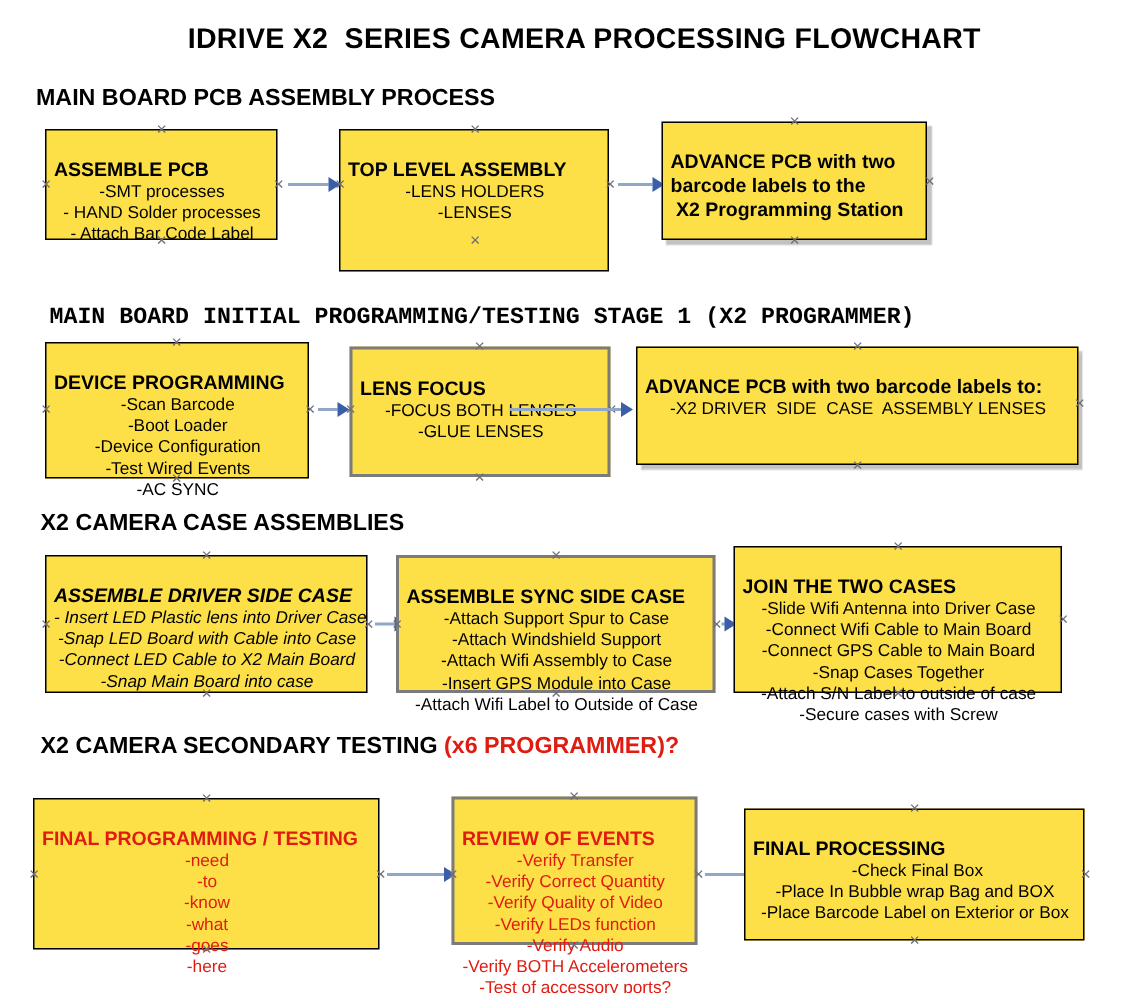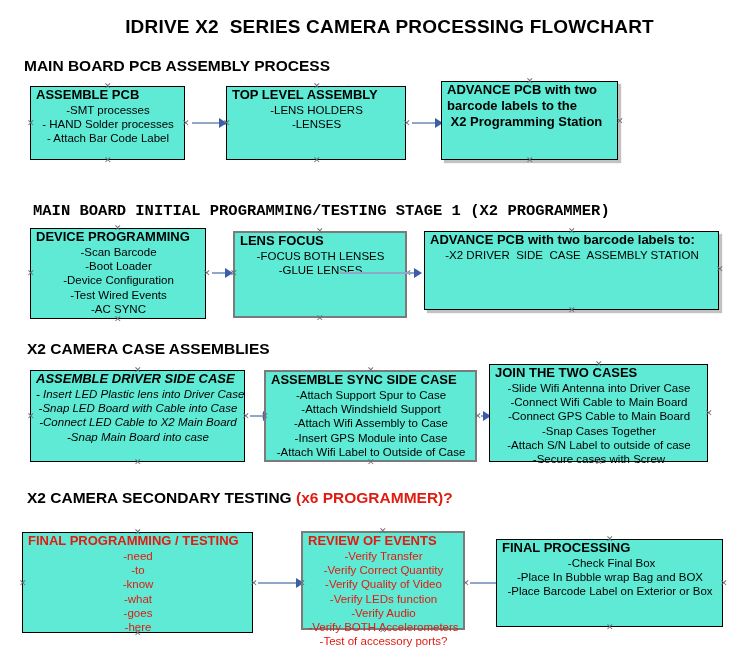--- a/index.html
+++ b/index.html
@@ -38,23 +38,23 @@
     font-weight: bold;
     white-space: nowrap;
   }
   .section-heading .accent {
     color: #e01b10;
   }
 
   
   .node {
     box-sizing: border-box;
-    background: #5eead4;
+    background: #fde047;
     border: 1.5px solid #000000;
-    padding: 0 4px 2px 5px;
+    padding: 18px 4px 2px 5px;
     overflow: visible;
   }
   .node.gray-border { border: 2px solid #7b7b7b; }
   .node.shadowed { box-shadow: 3px 3px 1px rgba(120,120,120,0.45); }
 
   .node-title {
     font-size: 13px;
     font-weight: bold;
     line-height: 15px;
     white-space: pre;
@@ -115,21 +115,21 @@
     </div>
   </div>
   <div class="abs handle" style="left:104px; top:83px;"></div>
   <div class="abs handle" style="left:104px; top:157px;"></div>
   <div class="abs handle" style="left:27px; top:120px;"></div>
   <div class="abs handle" style="left:182px; top:120px;"></div>
 
   <div class="abs conn-line" style="left:192px; top:122px; width:27px;"></div>
   <div class="abs conn-head" style="left:219px; top:118px;"></div>
 
-  <div class="abs node" style="left:226px; top:86px; width:180px; height:74px;">
+  <div class="abs node" style="left:226px; top:86px; width:180px; height:95px;">
     <div class="node-title">TOP LEVEL ASSEMBLY</div>
     <div class="node-lines">
       <div>-LENS HOLDERS</div>
       <div>-LENSES</div>
     </div>
   </div>
   <div class="abs handle" style="left:313px; top:83px;"></div>
   <div class="abs handle" style="left:313px; top:157px;"></div>
   <div class="abs handle" style="left:223px; top:120px;"></div>
   <div class="abs handle" style="left:403px; top:120px;"></div>
@@ -179,21 +179,21 @@
   <div class="abs handle" style="left:316px; top:315px;"></div>
   <div class="abs handle" style="left:230px; top:270px;"></div>
   <div class="abs handle" style="left:404px; top:270px;"></div>
 
   <div class="abs conn-line" style="left:340px; top:272px; width:74px;"></div>
   <div class="abs conn-head" style="left:414px; top:268px;"></div>
 
   <div class="abs node shadowed" style="left:424px; top:231px; width:295px; height:79px;">
     <div class="node-title">ADVANCE PCB with two barcode labels to:</div>
     <div class="node-lines">
-      <div>-X2 DRIVER  SIDE  CASE  ASSEMBLY STATION</div>
+      <div>-X2 DRIVER  SIDE  CASE  ASSEMBLY LENSES</div>
     </div>
   </div>
   <div class="abs handle" style="left:568px; top:228px;"></div>
   <div class="abs handle" style="left:568px; top:307px;"></div>
   <div class="abs handle" style="left:716px; top:266px;"></div>
 
   <div class="abs section-heading" style="left:27px; top:340px;">
     <span>X2 CAMERA CASE ASSEMBLIES</span>
   </div>
 

